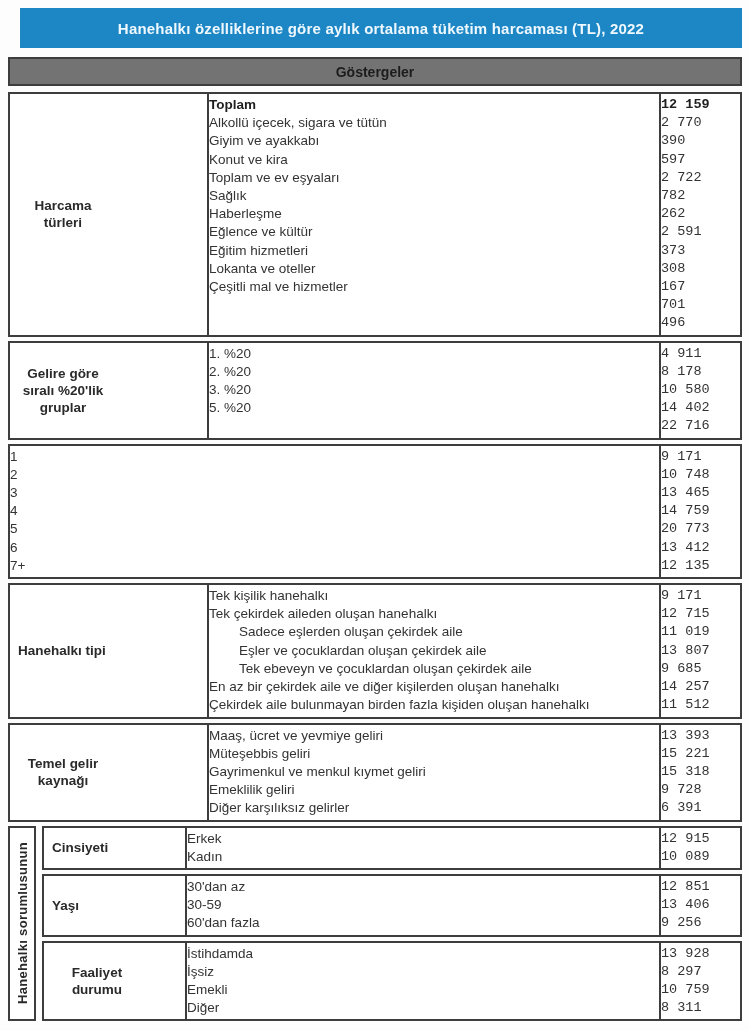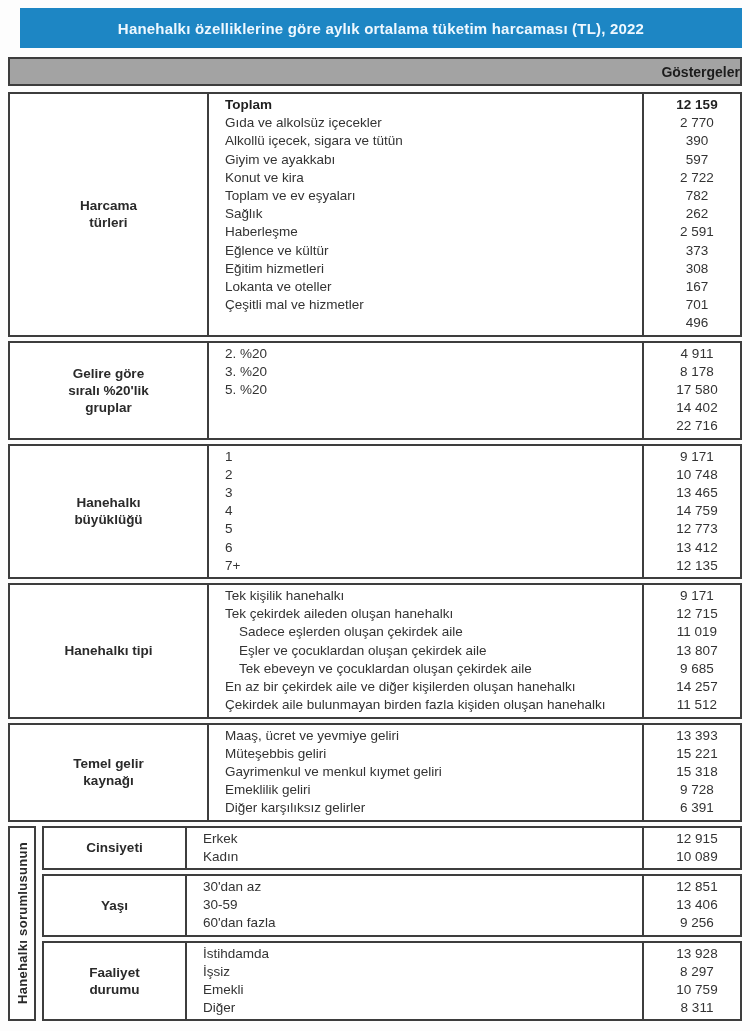--- a/index.html
+++ b/index.html
@@ -17,47 +17,47 @@
   .title-bar{
     height:40px;background:var(--title-bg);
     display:flex;align-items:center;justify-content:center;
     margin-bottom:9px;
     margin-left:12px;
   }
   .title-bar .title{
     color:var(--title-text);font-weight:bold;font-size:15px;letter-spacing:.2px;
   }
   .header-box{
-    height:25px;border:2px solid var(--border);background:#a3a3a3;
-    display:flex;align-items:center;justify-content:flex-end;
+    height:25px;border:2px solid var(--border);background:#737373;
+    display:flex;align-items:center;justify-content:center;
     margin-bottom:6px;
   }
   .header-box .header-label{font-weight:bold;font-size:14px;color:#1c1c1c;}
   .section{
     display:flex;border:2px solid var(--border);background:#fff;margin-bottom:4px;
   }
   .label-cell{
     width:199px;flex:0 0 auto;border-right:2px solid var(--border);
-    display:flex;align-items:center;justify-content:center;text-align:center;
+    display:flex;align-items:center;justify-content:flex-start;text-align:center;
     box-sizing:border-box;padding:2px 8px;
   }
   .label-cell .inner{
     max-width:90px;font-weight:bold;font-size:13.5px;line-height:17px;color:#2a2a2a;
   }
   .items-col{
     flex:1 1 auto;min-width:0;padding:2px 0;
   }
   .values-col{
     flex:0 0 auto;width:72px;border-left:2px solid var(--border);
-    padding:2px 7px 2px 17px;text-align:center;box-sizing:content-box;
+    padding:2px 7px 2px 0;text-align:left;box-sizing:content-box;font-family:Liberation Mono, monospace;
   }
   .cell{
     font-size:13.5px;line-height:18.2px;white-space:nowrap;color:var(--text);
   }
-  .items-col .cell{padding-left:16px;}
+  .items-col .cell{padding-left:0;}
   .items-col .cell.indent{padding-left:30px;}
   .cell.bold{font-weight:bold;color:#1f1f1f;}
   
   .resp-group{display:flex;align-items:stretch;}
   .vert-box{
     flex:0 0 auto;width:24px;border:2px solid var(--border);background:#fff;
     margin-right:6px;display:flex;align-items:center;justify-content:center;
   }
   .vert-text{
     writing-mode:vertical-rl;transform:rotate(180deg);
@@ -81,21 +81,20 @@
     <span class="header-label">Göstergeler</span>
   </div>
 
   <div id="sections">
       <div class="section">
         <div class="label-cell">
           <div class="inner">Harcama türleri</div>
         </div>
         <div class="items-col">
           <div class="cell bold">Toplam</div>
-          <div class="cell">Gıda ve alkolsüz içecekler</div>
           <div class="cell">Alkollü içecek, sigara ve tütün</div>
           <div class="cell">Giyim ve ayakkabı</div>
           <div class="cell">Konut ve kira</div>
           <div class="cell">Toplam ve ev eşyaları</div>
           <div class="cell">Sağlık</div>
           <div class="cell">Haberleşme</div>
           <div class="cell">Eğlence ve kültür</div>
           <div class="cell">Eğitim hizmetleri</div>
           <div class="cell">Lokanta ve oteller</div>
           <div class="cell">Çeşitli mal ve hizmetler</div>
@@ -114,51 +113,49 @@
           <div class="cell">167</div>
           <div class="cell">701</div>
           <div class="cell">496</div>
         </div>
       </div>
       <div class="section">
         <div class="label-cell">
           <div class="inner">Gelire göre sıralı %20'lik gruplar</div>
         </div>
         <div class="items-col">
+          <div class="cell">1. %20</div>
           <div class="cell">2. %20</div>
           <div class="cell">3. %20</div>
           <div class="cell">5. %20</div>
         </div>
         <div class="values-col">
           <div class="cell">4 911</div>
           <div class="cell">8 178</div>
-          <div class="cell">17 580</div>
+          <div class="cell">10 580</div>
           <div class="cell">14 402</div>
           <div class="cell">22 716</div>
         </div>
       </div>
       <div class="section">
-        <div class="label-cell">
-          <div class="inner">Hanehalkı büyüklüğü</div>
-        </div>
         <div class="items-col">
           <div class="cell">1</div>
           <div class="cell">2</div>
           <div class="cell">3</div>
           <div class="cell">4</div>
           <div class="cell">5</div>
           <div class="cell">6</div>
           <div class="cell">7+</div>
         </div>
         <div class="values-col">
           <div class="cell">9 171</div>
           <div class="cell">10 748</div>
           <div class="cell">13 465</div>
           <div class="cell">14 759</div>
-          <div class="cell">12 773</div>
+          <div class="cell">20 773</div>
           <div class="cell">13 412</div>
           <div class="cell">12 135</div>
         </div>
       </div>
       <div class="section">
         <div class="label-cell">
           <div class="inner">Hanehalkı tipi</div>
         </div>
         <div class="items-col">
           <div class="cell">Tek kişilik hanehalkı</div>

